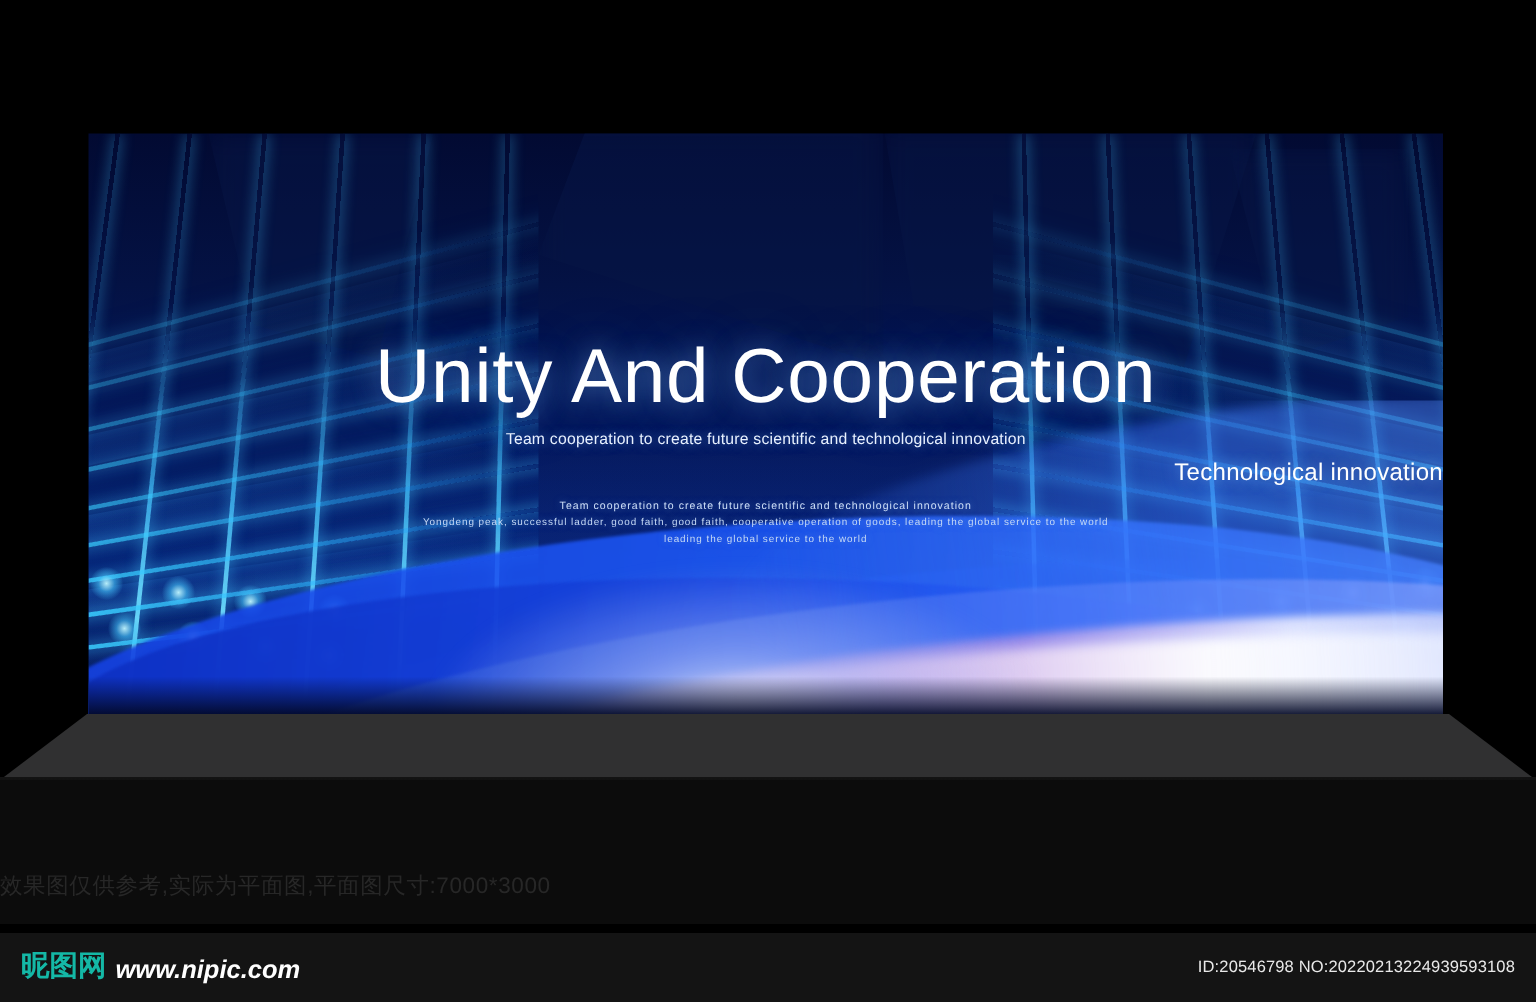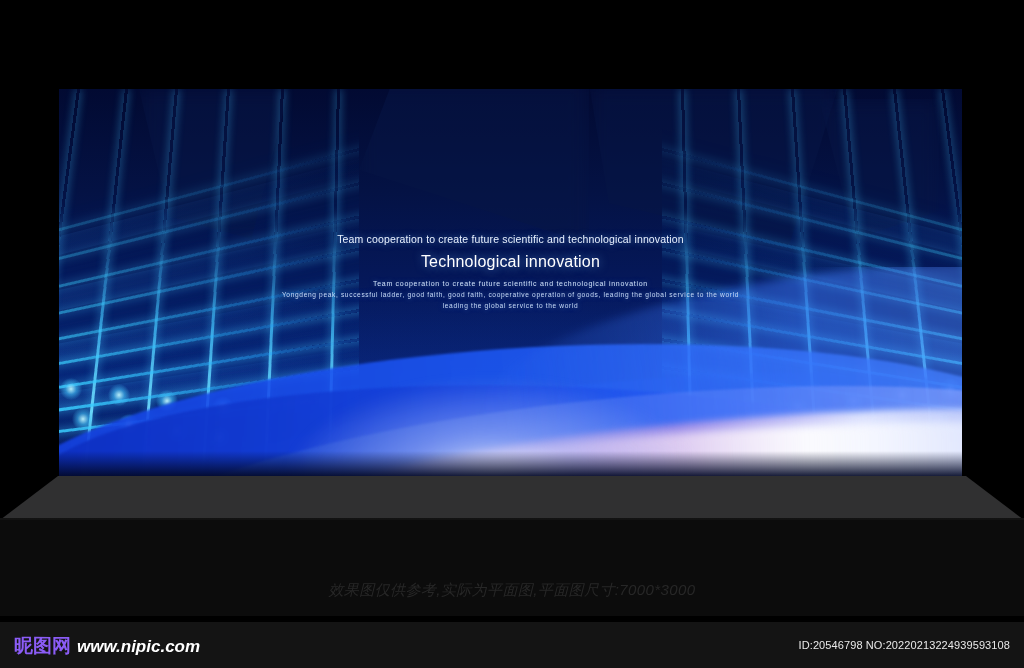--- a/index.html
+++ b/index.html
@@ -119,49 +119,49 @@
   #headline{
     font-size:51px; font-weight:400; letter-spacing:.5px; line-height:1.05;
     color:#ffffff; text-shadow:0 0 18px rgba(140,200,255,.55), 0 0 42px rgba(60,140,255,.35);
   }
   #sub-1{
     margin-top:9px; font-size:10.5px; font-weight:400; letter-spacing:.15px;
     color:#e8f1ff; text-shadow:0 0 7px rgba(120,180,255,.6);
   }
   #sub-2{
     margin-top:8px; font-size:16px; font-weight:400; letter-spacing:.2px;
-    color:#ffffff; text-shadow:0 0 10px rgba(130,190,255,.6);
+    color:#ffffff; text-shadow:0 0 10px rgba(130,190,255,.6);text-align:right;
   }
   #sub-3{
     margin-top:9px; font-size:7px; letter-spacing:.7px; color:#cfe0f8;
     text-shadow:0 0 5px rgba(110,170,255,.5);
   }
   #sub-4{
     margin-top:4px; font-size:6.6px; letter-spacing:.65px; color:#c6d9f5;
     text-shadow:0 0 5px rgba(110,170,255,.5);
   }
   #sub-5{
     margin-top:4px; font-size:6.6px; letter-spacing:.65px; color:#c6d9f5;
     text-shadow:0 0 5px rgba(110,170,255,.5);
   }
 
   
   #caption{
     position:absolute; left:0; top:581px; width:100%;
-    text-align:center; color:#272727; font-size:15px; letter-spacing:.4px;font-style:italic;
+    text-align:left; color:#272727; font-size:15px; letter-spacing:.4px;
   }
   #footer{
     position:absolute; left:0; bottom:0; width:100%; height:46px;
     background:#141414; display:flex; align-items:center;
     justify-content:space-between; padding:0 14px;
   }
   #brand{ display:flex; align-items:flex-end; gap:6px; }
   #brand-cn{
-    color:#8b5cf6; font-size:19px; font-weight:700; letter-spacing:0px;
-    font-family:Liberation Sans, sans-serif; line-height:1;
+    color:#14b8a6; font-size:19px; font-weight:700; letter-spacing:0px;
+    font-family:Liberation Mono, monospace; line-height:1;
   }
   #brand-url{ color:#fff; font-size:17px; font-weight:700; line-height:1;font-style:italic; }
   #asset-id{ color:#e9e9e9; font-size:11px; letter-spacing:.1px; }
 </style>
 </head>
 <body>
 
 <div id="scene">
 
   <div id="backdrop">
@@ -237,20 +237,21 @@
       <div class="ribbon" id="rib2"></div>
       <div class="ribbon" id="rib7"></div>
       <div class="ribbon" id="rib3"></div>
       <div class="ribbon" id="rib4"></div>
       <div class="ribbon" id="rib5"></div>
       <div id="rib-glow"></div>
     </div>
     <div id="screen-bottom-fade"></div>
 
     <div id="text-block">
+      <div id="headline">Unity And Cooperation</div>
       <div id="sub-1">Team cooperation to create future scientific and technological innovation</div>
       <div id="sub-2">Technological innovation</div>
       <div id="sub-3">Team cooperation to create future scientific and technological innovation</div>
       <div id="sub-4">Yongdeng peak, successful ladder, good faith, good faith, cooperative operation of goods, leading the global service to the world</div>
       <div id="sub-5">leading the global service to the world</div>
     </div>
   </div>
 
   <div id="stage-floor"></div>
   <div id="stage-floor-shadow"></div>

